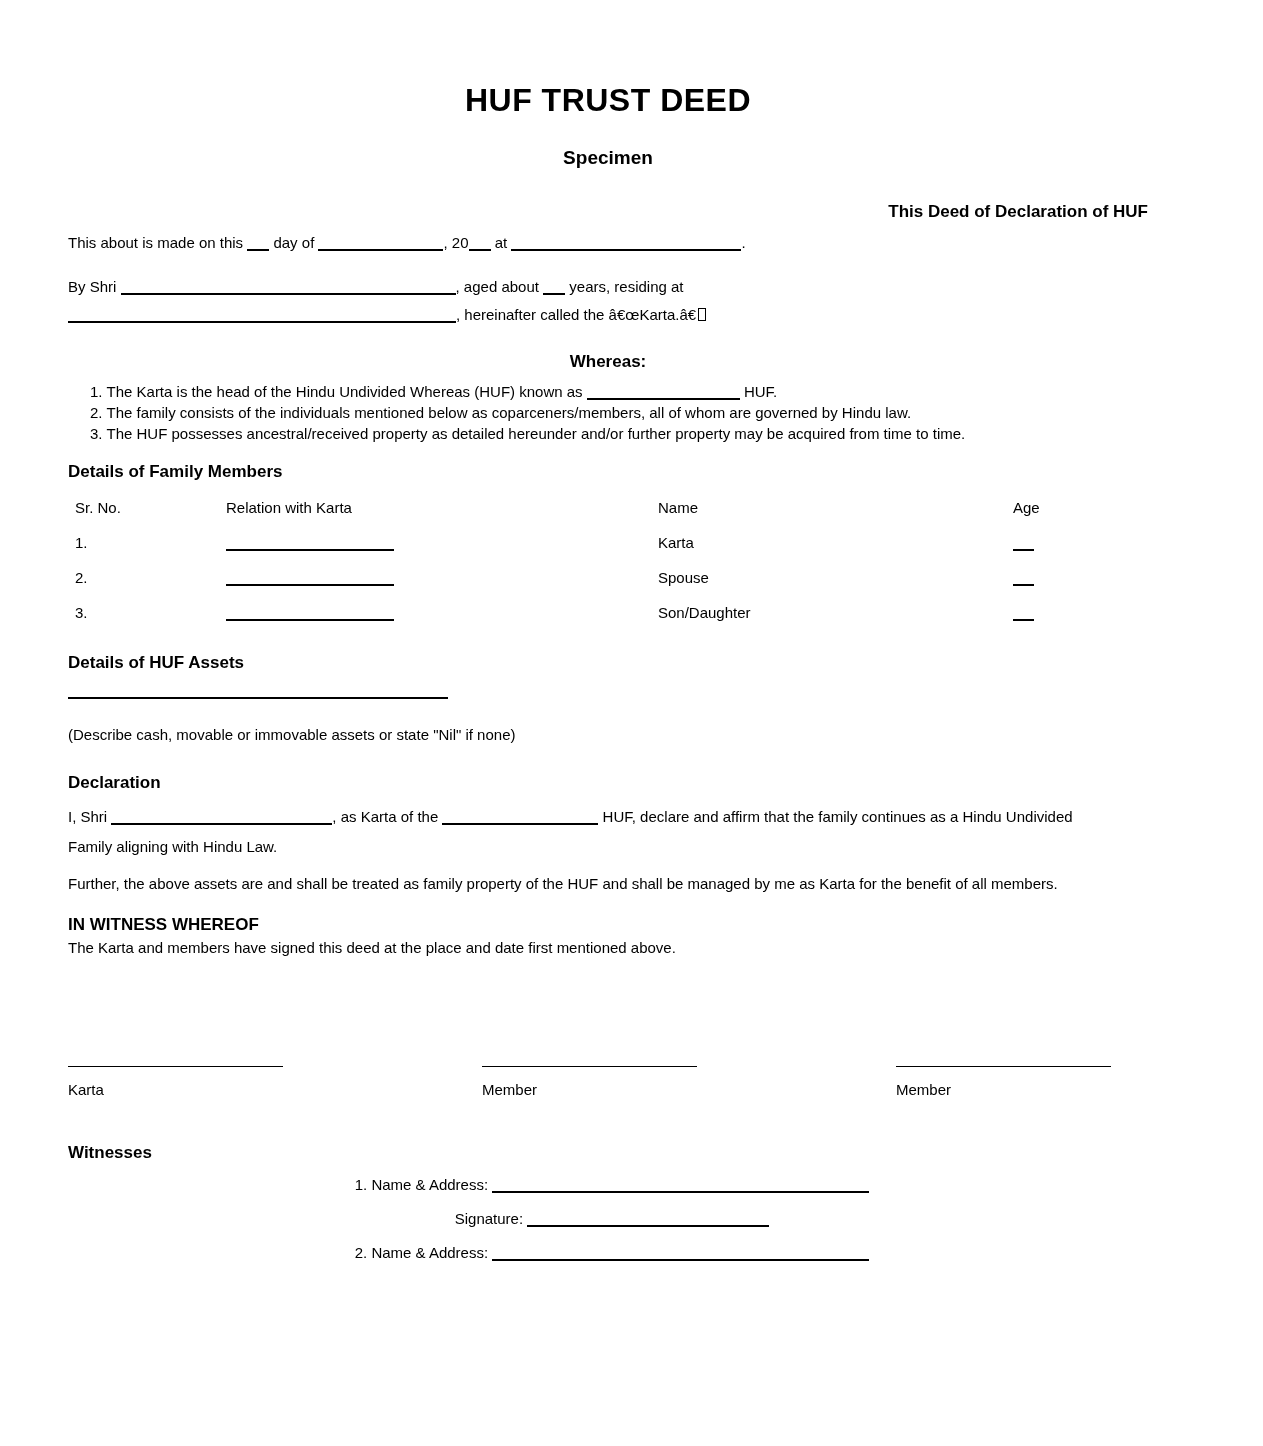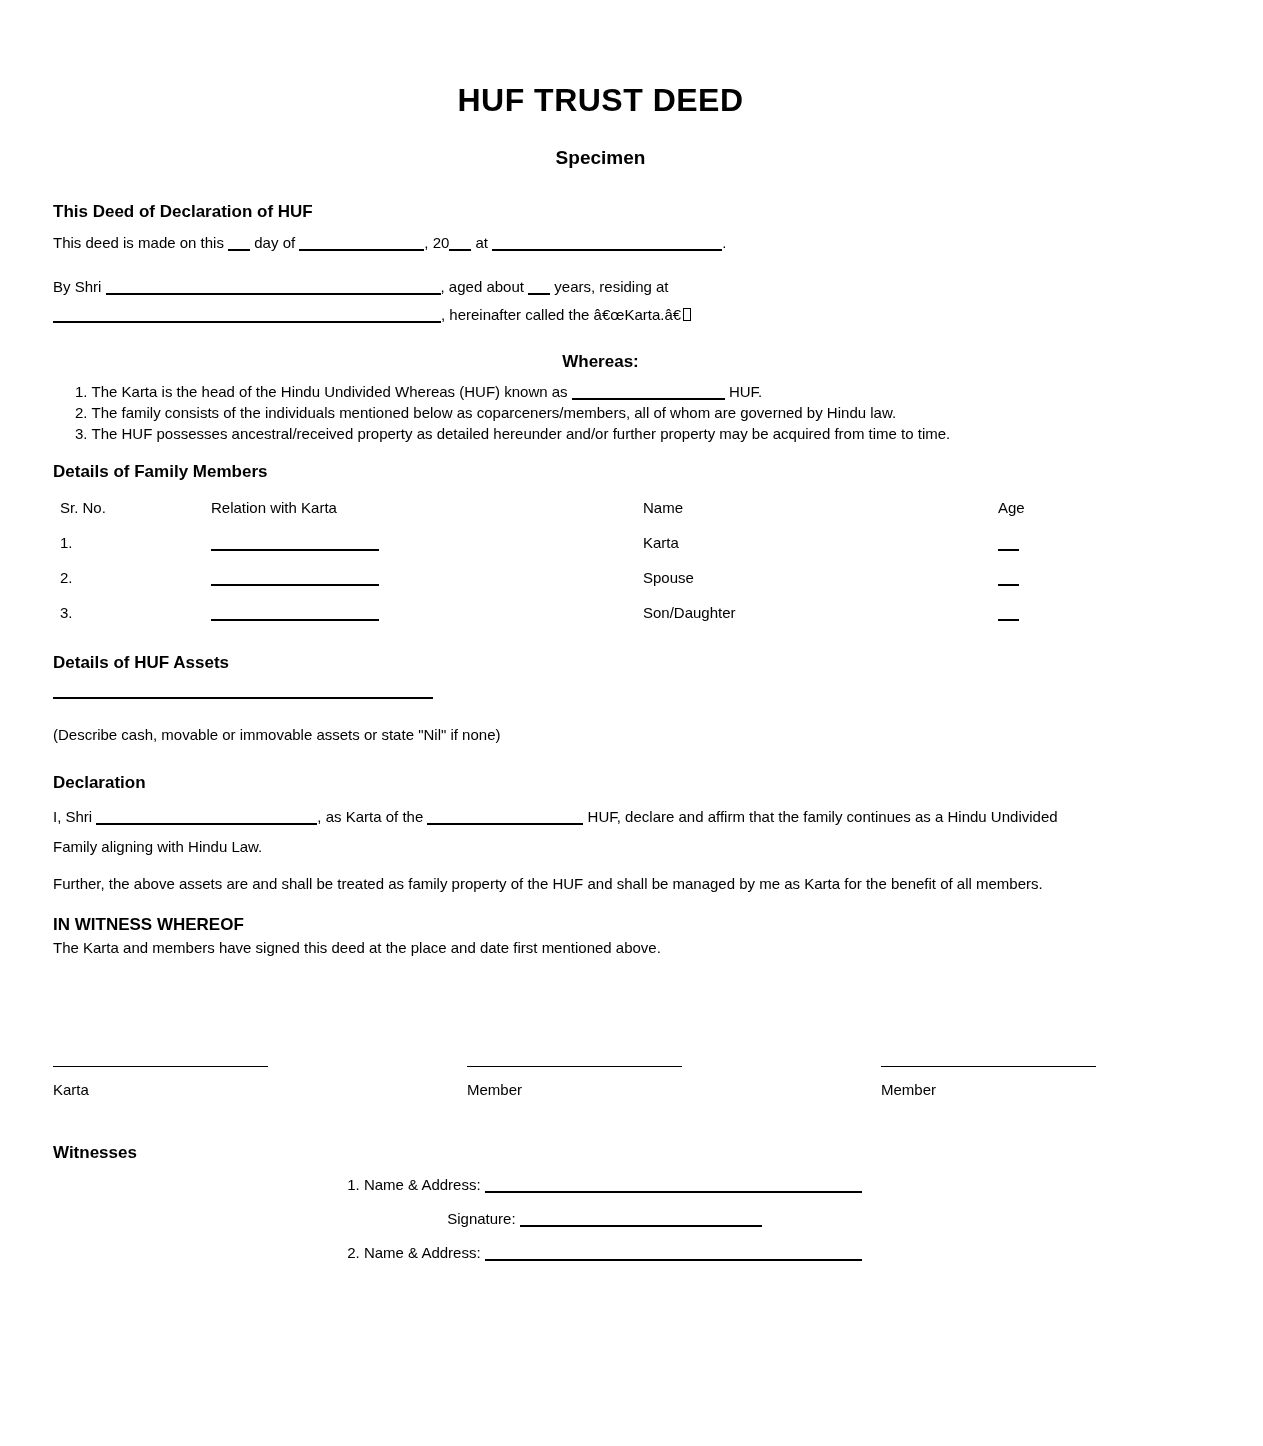--- a/index.html
+++ b/index.html
@@ -2,21 +2,21 @@
 <html><head>
 <meta charset="utf-8">
 <style>
   * { margin:0; padding:0; box-sizing:border-box; }
   html,body { background:#ffffff; }
   body {
     width:1263px; height:1446px; overflow:hidden;
     font-family:"Liberation Sans", sans-serif;
     color:#000;
   }
-  .page { width:1263px; height:1446px; padding:80px 115px 0 53px; background:#fff; }
+  .page { width:1263px; height:1446px; padding:80px 115px 0 68px; background:#fff; }
 
   .title { text-align:center; font-size:32px; font-weight:bold; line-height:40px; letter-spacing:0.5px; }
   .subtitle { text-align:center; font-size:19px; font-weight:bold; line-height:24px; margin-top:26px; }
 
   .h { font-size:17px; font-weight:bold; line-height:24px; }
   .line { font-size:15px; line-height:22px; }
 
   
   .bl { display:inline-block; border-bottom:2px solid #000; height:14px; vertical-align:-3px; }
   .w22 { width:22px; }
@@ -28,21 +28,21 @@
   .w168 { width:168px; }
   .w21 { width:21px; }
   .w221 { width:221px; }
   .w156 { width:156px; }
   .w377 { width:377px; }
   .w242 { width:242px; }
 
   .tofu { display:inline-block; width:8px; height:13px; border:1px solid #000; margin-left:2px; vertical-align:-1px; }
 
   
-  .mt-deed-h { margin-top:30px; }
+  .mt-deed-h { margin-top:30px;text-align:right; }
   .mt-date { margin-top:8px; }
   .mt-by1 { margin-top:19px; }
   .lh28 { line-height:28px; }
   .mt-whereas { margin-top:21px;text-align:center; }
   .wlist { margin-top:7px; padding-left:22px; }
   .wlist .item { font-size:15px; line-height:21px; }
   .wlist .num { display:inline-block; margin-right:4px; }
   .mt-fam { margin-top:16px; }
 
   .fam-table { margin-top:13px; font-size:15px; }
@@ -75,21 +75,21 @@
 <body>
 
 <div class="page">
 
   <h1 class="title">HUF TRUST DEED</h1>
   <div class="subtitle">Specimen</div>
 
   <h2 class="h mt-deed-h">This Deed of Declaration of HUF</h2>
 
   <p class="line mt-date">
-    <span>This deed is made on this</span>
+    <span>This about is made on this</span>
     <span class="bl w22"></span>
     <span>day of</span>
     <span class="bl w125"></span><span>, 20</span><span class="bl w22"></span>
     <span>at</span>
     <span class="bl w230"></span><span>.</span>
   </p>
 
   <p class="line lh28 mt-by1">
     <span>By Shri</span>
     <span class="bl w335"></span><span>, aged about</span>

